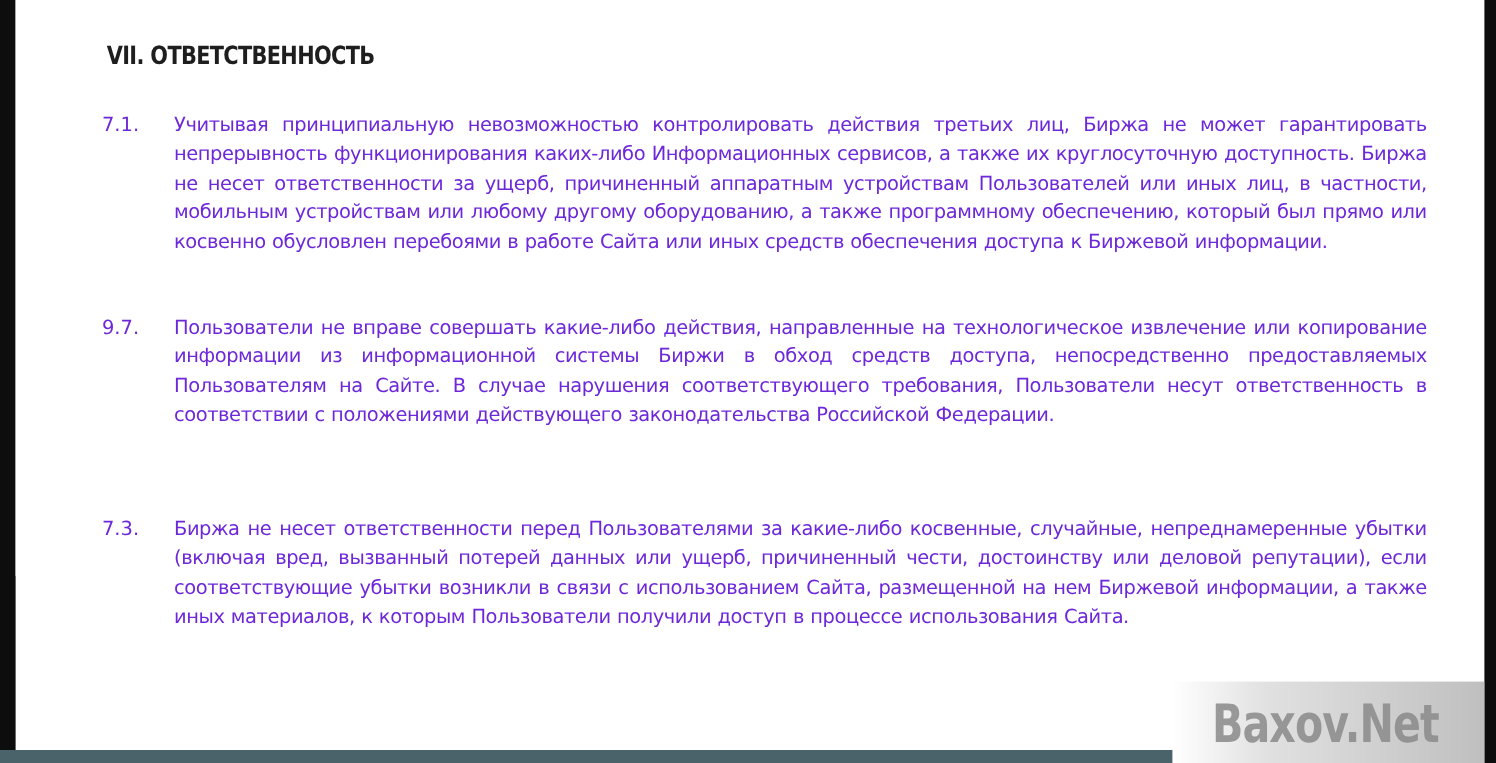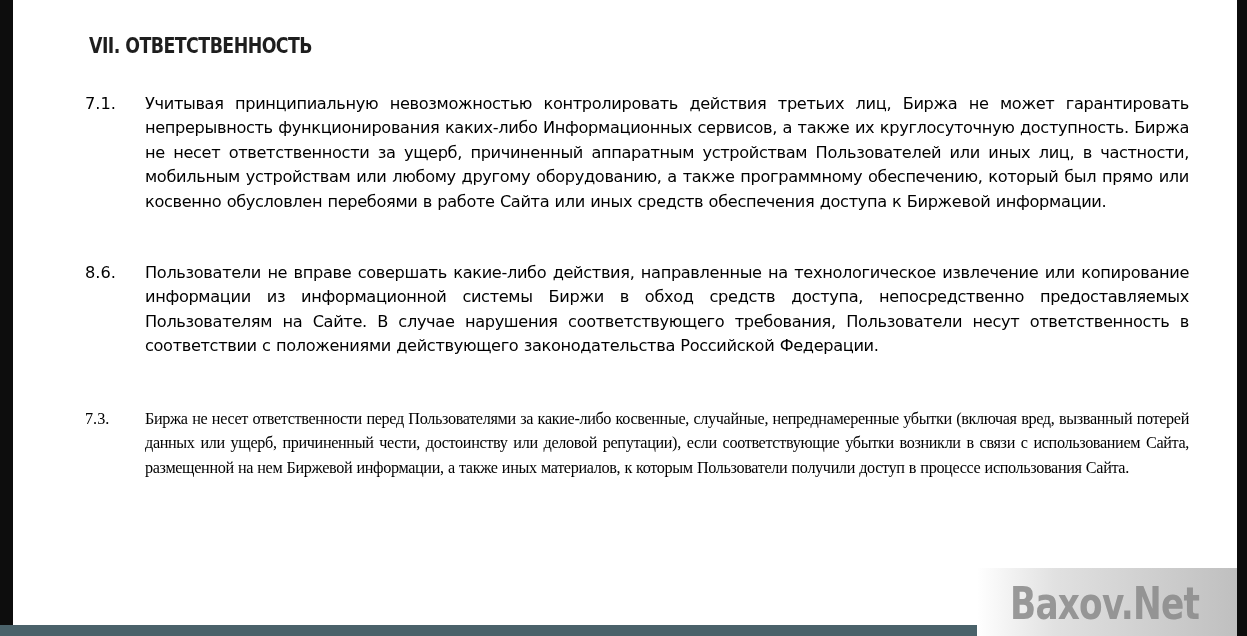--- a/index.html
+++ b/index.html
@@ -44,38 +44,38 @@
       font-family: "DejaVu Sans Condensed", "DejaVu Sans", sans-serif;
       transform: scaleX(0.92);
       transform-origin: left top;
     }
     .clause {
       position: absolute;
       left: 72px;
       width: 1104px;
       font-size: 16.2px;
       line-height: 24.4px;
-      color: #000000;
+      color: #6d28d9;
     }
     .clause .num {
       position: absolute;
       left: 0;
       top: 0;
       width: 44px;
     }
     .clause .body {
       margin-left: 60px;
       text-align: justify;
       text-align-last: left;
       letter-spacing: -0.35px;
       word-spacing: 0.5px;
     }
     .clause.c1 { top: 92px; }
     .clause.c2 { top: 261px; }
-    .clause.c3 { top: 407px; font-family: Liberation Serif, serif; }
+    .clause.c3 { top: 429px; }
     .clause.c4 { top: 553px; left: 77px; }
     .clause.c4 .body { text-align: left; }
     .bottom-bar {
       position: absolute;
       left: 0;
       top: 625px;
       width: 977px;
       height: 11px;
       background: #4a626a;
     }
@@ -108,21 +108,21 @@
 
 <div class="page">
   <div class="heading">VII. ОТВЕТСТВЕННОСТЬ</div>
 
   <div class="clause c1">
     <span class="num">7.1.</span>
     <div class="body">Учитывая принципиальную невозможностью контролировать действия третьих лиц, Биржа не может гарантировать непрерывность функционирования каких-либо Информационных сервисов, а также их круглосуточную доступность. Биржа не несет ответственности за ущерб, причиненный аппаратным устройствам Пользователей или иных лиц, в частности, мобильным устройствам или любому другому оборудованию, а также программному обеспечению, который был прямо или косвенно обусловлен перебоями в работе Сайта или иных средств обеспечения доступа к Биржевой информации.</div>
   </div>
 
   <div class="clause c2">
-    <span class="num">8.6.</span>
+    <span class="num">9.7.</span>
     <div class="body">Пользователи не вправе совершать какие-либо действия, направленные на технологическое извлечение или копирование информации из информационной системы Биржи в обход средств доступа, непосредственно предоставляемых Пользователям на Сайте. В случае нарушения соответствующего требования, Пользователи несут ответственность в соответствии с положениями действующего законодательства Российской Федерации.</div>
   </div>
 
   <div class="clause c3">
     <span class="num">7.3.</span>
     <div class="body">Биржа не несет ответственности перед Пользователями за какие-либо косвенные, случайные, непреднамеренные убытки (включая вред, вызванный потерей данных или ущерб, причиненный чести, достоинству или деловой репутации), если соответствующие убытки возникли в связи с использованием Сайта, размещенной на нем Биржевой информации, а также иных материалов, к которым Пользователи получили доступ в процессе использования Сайта.</div>
   </div>
 
 </div>
 

